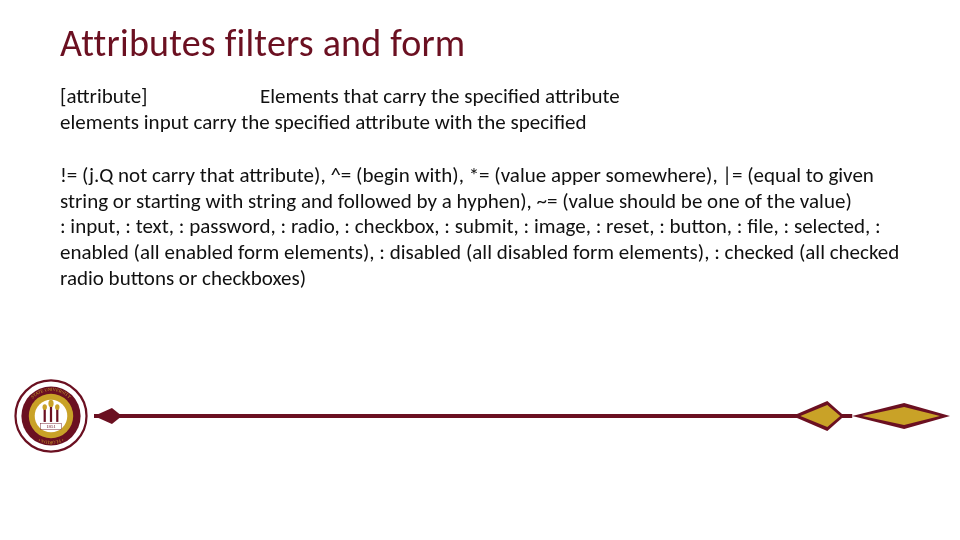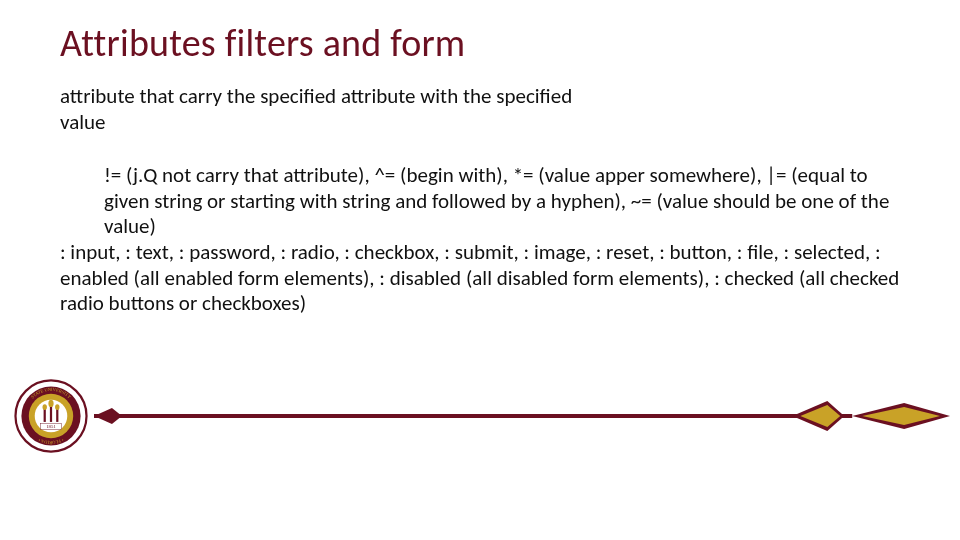--- a/index.html
+++ b/index.html
@@ -3,38 +3,41 @@
 <meta charset="utf-8">
 <style>
   * { box-sizing: border-box; margin: 0; padding: 0; }
   html, body { width: 960px; height: 540px; background: #fff; font-family: "Calibri", "Segoe UI", Arial, sans-serif; color: #1a1a1a; }
   .slide { position: relative; width: 960px; height: 468px; padding: 20px 60px 4px 60px; }
   .title { font-size: 38px; font-weight: 400; color: #6b1021; margin-bottom: 18px; letter-spacing: 0.2px; }
   .body { font-size: 21px; line-height: 1.22; color: #111; }
   .row { display: flex; }
   .col-left { width: 200px; flex: 0 0 200px; }
   .col-right { flex: 1; }
-  .para { margin-top: 28px; margin-left: 44px; }
+  .para { margin-top: 28px; }
   .footer { position: absolute; left: 0; right: 0; bottom: 12px; height: 80px; display: flex; align-items: center; }
   .seal { width: 74px; height: 74px; margin-left: 14px; flex: 0 0 auto; }
   .spearline { flex: 1; height: 46px; margin-left: 6px; margin-right: 8px; position: relative; }
 </style>
 </head>
 <body>
 
 <div class="slide">
 
   <h1 class="title">Attributes filters and form</h1>
 
   <div class="body">
 
     <div class="row">
-      <div class="col-right">attribute that carry the specified attribute with the specified</div>
+      <div class="col-left">[attribute]</div>
+      <div class="col-right">Elements that carry the specified attribute</div>
     </div>
-    <div>value</div>
+    <div class="row">
+      <div class="col-right">elements input carry the specified attribute with the specified</div>
+    </div>
 
     <div class="para">!= (j.Q not carry that attribute), ^= (begin with), *= (value apper somewhere), |= (equal to given string or starting with string and followed by a hyphen), ~= (value should be one of the value)</div>
 
     <div>: input, : text, : password, : radio, : checkbox, : submit, : image, : reset, : button, : file, : selected, : enabled (all enabled form elements), : disabled (all disabled form elements), : checked (all checked radio buttons or checkboxes)</div>
 
   </div>
 
   <div class="footer">
     <div class="seal">
       <svg viewBox="0 0 100 100" width="74" height="74">

